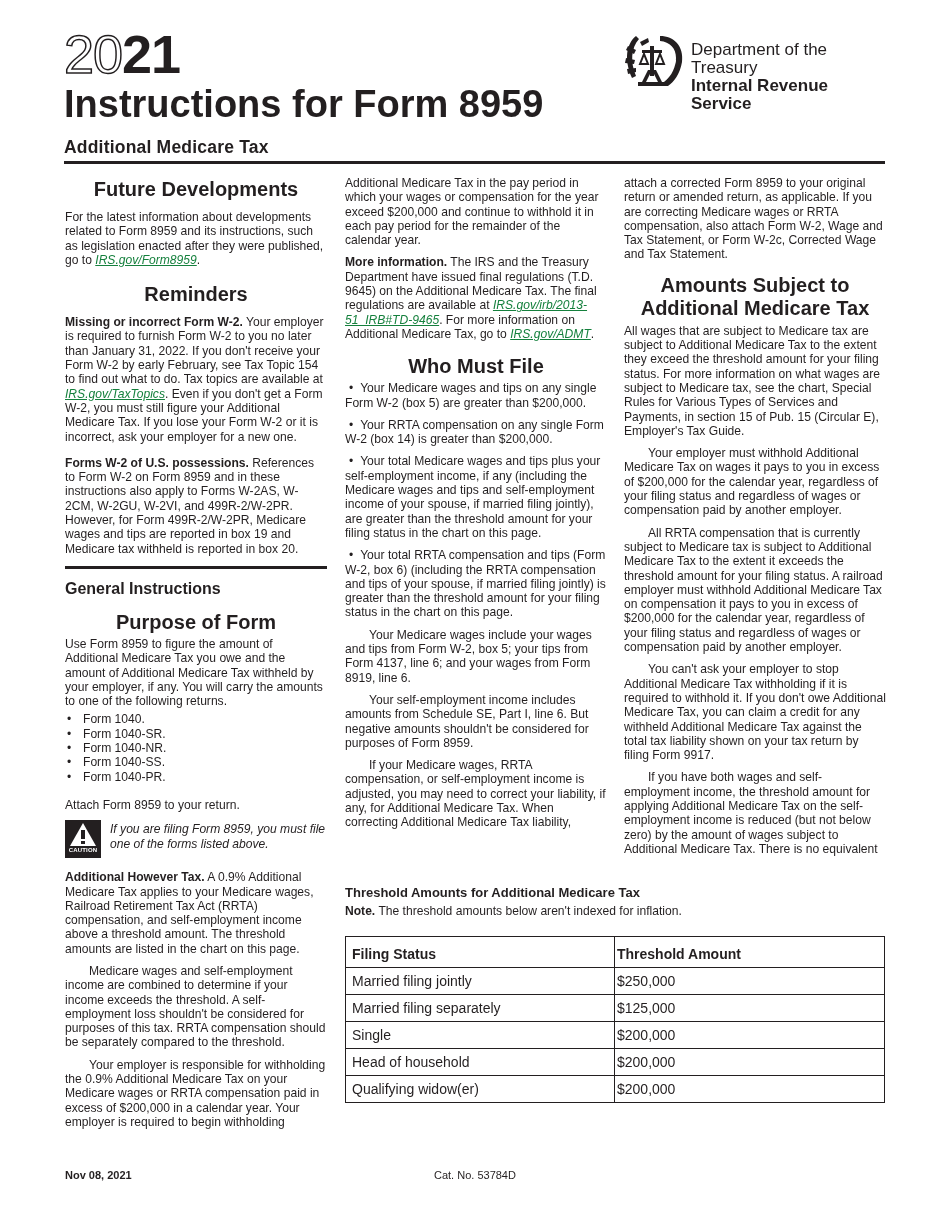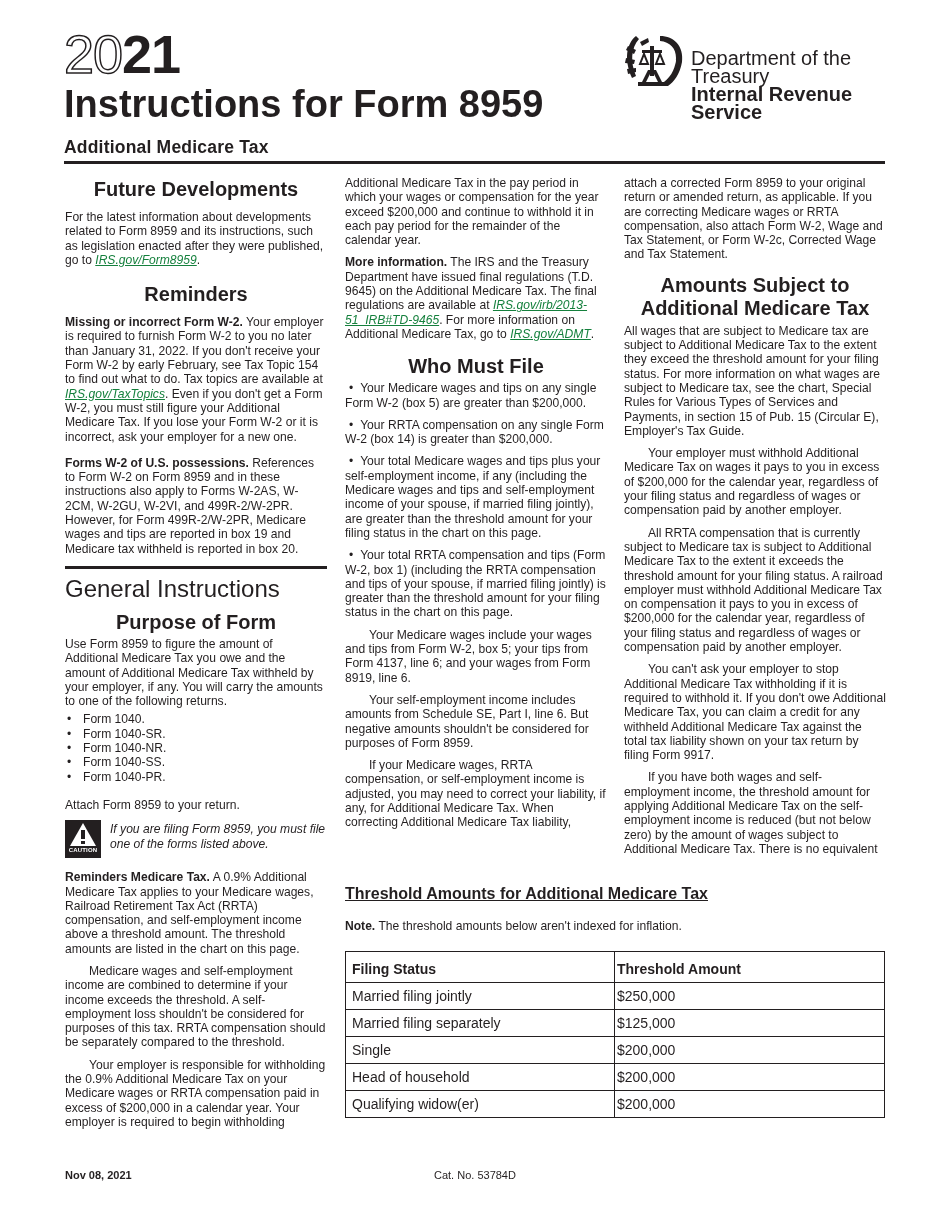--- a/index.html
+++ b/index.html
@@ -23,54 +23,54 @@
     }
     .subtitle {
       left: 64px; top: 137px;
       font-size: 17.5px; font-weight: 900; letter-spacing: 0.2px;
     }
     .rule-top {
       left: 64px; top: 161px; width: 821px; height: 3px; background: #231f20;
     }
     .irs-block { left: 622px; top: 32px; width: 270px; height: 56px; }
     .irs-logo { position: absolute; left: 0; top: 0; width: 64px; height: 56px; }
-    .irs-text { position: absolute; left: 69px; top: 17px; font-size: 20px; line-height: 18px; }
+    .irs-text { position: absolute; left: 69px; top: 9px; font-size: 17px; line-height: 18px; }
     .irs-text .dept { font-weight: normal; }
     .irs-text .svc { font-weight: bold; }
 
     .col { position: absolute; top: 176px; width: 262px; font-size: 12.1px; line-height: 14.3px; }
     .col1 { left: 65px; }
     .col2 { left: 345px; }
     .col3 { left: 624px; }
     .col p { margin-bottom: 8px; }
     .col p.indent { text-indent: 24px; }
     h2.h-section { font-size: 20px; line-height: 22px; font-weight: bold; margin: 2px 0 10px 0; text-align: center; }
     h2.h-section.tight { margin-bottom: 4px; }
-    h1.h-major { font-size: 24px; line-height: 28px; font-weight: normal; margin: 0 0 8px 0; }
+    h1.h-major { font-size: 16px; line-height: 28px; font-weight: bold; margin: 0 0 8px 0; }
     .rule-gen { height: 3px; background: #231f20; margin: 10px 0 6px 0; }
     .lead { font-weight: bold; }
     a.link { color: #15803d; font-style: italic; text-decoration: underline; }
     ul.bul { list-style: none; margin: 0 0 8px 0; }
     ul.bul li { position: relative; padding-left: 18px; }
     ul.bul li::before { content: "\2022"; position: absolute; left: 2px; top: 0; }
     .wmf-bullet { margin-bottom: 0; }
     .wmf-bullet .dot { display: inline-block; width: 12px; text-align: center; }
     .caution-row { display: flex; align-items: flex-start; margin: 6px 0 10px 0; }
     .caution-icon {
       width: 36px; height: 38px; background: #231f20; flex: none; position: relative; margin-right: 9px;
     }
     .caution-icon svg { position: absolute; left: 4px; top: 2px; }
     .caution-icon .cap {
       position: absolute; bottom: 1px; left: 0; width: 100%; text-align: center;
       color: #fff; font-size: 6px; font-weight: bold; letter-spacing: 0.2px;
     }
     .caution-text { font-style: italic; font-size: 12.1px; line-height: 14.3px; padding-top: 2px; }
 
     .threshold { position: absolute; left: 345px; top: 885px; width: 540px; }
-    .threshold h3 { font-size: 16px; font-weight: bold; margin-bottom: 16px; text-decoration: underline; }
+    .threshold h3 { font-size: 13px; font-weight: bold; margin-bottom: 4px; }
     .threshold .note { font-size: 12.1px; margin-bottom: 18px; }
     table.thr { width: 540px; border-collapse: collapse; font-size: 14px; }
     table.thr th, table.thr td {
       border: 1px solid #231f20; height: 27px; text-align: left; padding: 0 6px; font-weight: normal;
     }
     table.thr th { font-weight: bold; height: 31px; padding-top: 4px; }
     table.thr td.amt, table.thr th.amt { padding-left: 2px; border-left: 1.5px solid #231f20; }
     table.thr .c1 { width: 269px; }
 
     .footer-date { left: 65px; top: 1169px; font-size: 11px; font-weight: bold; }
@@ -137,34 +137,34 @@
     <div class="caution-icon">
       <svg width="28" height="26" viewBox="0 0 28 26">
         <path d="M14 1 L27 24 L1 24 Z" fill="#ffffff"></path>
         <rect x="12" y="8" width="4" height="9" fill="#231f20"></rect>
         <rect x="12" y="19" width="4" height="3" fill="#231f20"></rect>
       </svg>
       <div class="cap">CAUTION</div>
     </div>
     <div class="caution-text">If you are filing Form 8959, you must file one of the forms listed above.</div>
   </div>
-  <p style="margin-top:12px;"><span class="lead">Reminders Medicare Tax.</span><span>  A 0.9% Additional Medicare Tax applies to your Medicare wages, Railroad Retirement Tax Act (RRTA) compensation, and self-employment income above a threshold amount. The threshold amounts are listed in the chart on this page.</span></p>
+  <p style="margin-top:12px;"><span class="lead">Additional However Tax.</span><span>  A 0.9% Additional Medicare Tax applies to your Medicare wages, Railroad Retirement Tax Act (RRTA) compensation, and self-employment income above a threshold amount. The threshold amounts are listed in the chart on this page.</span></p>
   <p class="indent">Medicare wages and self-employment income are combined to determine if your income exceeds the threshold. A self-employment loss shouldn't be considered for purposes of this tax. RRTA compensation should be separately compared to the threshold.</p>
   <p class="indent">Your employer is responsible for withholding the 0.9% Additional Medicare Tax on your Medicare wages or RRTA compensation paid in excess of $200,000 in a calendar year. Your employer is required to begin withholding</p>
 </div>
 
 <div class="col col2">
   <p>Additional Medicare Tax in the pay period in which your wages or compensation for the year exceed $200,000 and continue to withhold it in each pay period for the remainder of the calendar year.</p>
   <p><span class="lead">More information.</span><span>  The IRS and the Treasury Department have issued final regulations (T.D. 9645) on the Additional Medicare Tax. The final regulations are available at </span><a class="link" href="#">IRS.gov/irb/2013-51_IRB#TD-9465</a><span>. For more information on Additional Medicare Tax, go to </span><a class="link" href="#">IRS.gov/ADMT</a><span>.</span></p>
 
   <h2 class="h-section tight" style="margin-top:14px;">Who Must File</h2>
   <p class="wmf-bullet"><span class="dot">•</span> <span>Your Medicare wages and tips on any single Form W-2 (box 5) are greater than $200,000.</span></p>
   <p class="wmf-bullet"><span class="dot">•</span> <span>Your RRTA compensation on any single Form W-2 (box 14) is greater than $200,000.</span></p>
   <p class="wmf-bullet"><span class="dot">•</span> <span>Your total Medicare wages and tips plus your self-employment income, if any (including the Medicare wages and tips and self-employment income of your spouse, if married filing jointly), are greater than the threshold amount for your filing status in the chart on this page.</span></p>
-  <p class="wmf-bullet" style="margin-bottom:8px;"><span class="dot">•</span> <span>Your total RRTA compensation and tips (Form W-2, box 1) (including the RRTA compensation and tips of your spouse, if married filing jointly) is greater than the threshold amount for your filing status in the chart on this page.</span></p>
+  <p class="wmf-bullet" style="margin-bottom:8px;"><span class="dot">•</span> <span>Your total RRTA compensation and tips (Form W-2, box 6) (including the RRTA compensation and tips of your spouse, if married filing jointly) is greater than the threshold amount for your filing status in the chart on this page.</span></p>
   <p class="indent">Your Medicare wages include your wages and tips from Form W-2, box 5; your tips from Form 4137, line 6; and your wages from Form 8919, line 6.</p>
   <p class="indent">Your self-employment income includes amounts from Schedule SE, Part I, line 6. But negative amounts shouldn't be considered for purposes of Form 8959.</p>
   <p class="indent">If your Medicare wages, RRTA compensation, or self-employment income is adjusted, you may need to correct your liability, if any, for Additional Medicare Tax. When correcting Additional Medicare Tax liability,</p>
 </div>
 
 <div class="col col3">
   <p style="margin-bottom:12px;">attach a corrected Form 8959 to your original return or amended return, as applicable. If you are correcting Medicare wages or RRTA compensation, also attach Form W-2, Wage and Tax Statement, or Form W-2c, Corrected Wage and Tax Statement.</p>
   <h2 class="h-section tight" style="line-height:23px;">Amounts Subject to Additional Medicare Tax</h2>
   <p>All wages that are subject to Medicare tax are subject to Additional Medicare Tax to the extent they exceed the threshold amount for your filing status. For more information on what wages are subject to Medicare tax, see the chart, Special Rules for Various Types of Services and Payments, in section 15 of Pub. 15 (Circular E), Employer's Tax Guide.</p>
   <p class="indent">Your employer must withhold Additional Medicare Tax on wages it pays to you in excess of $200,000 for the calendar year, regardless of your filing status and regardless of wages or compensation paid by another employer.</p>

